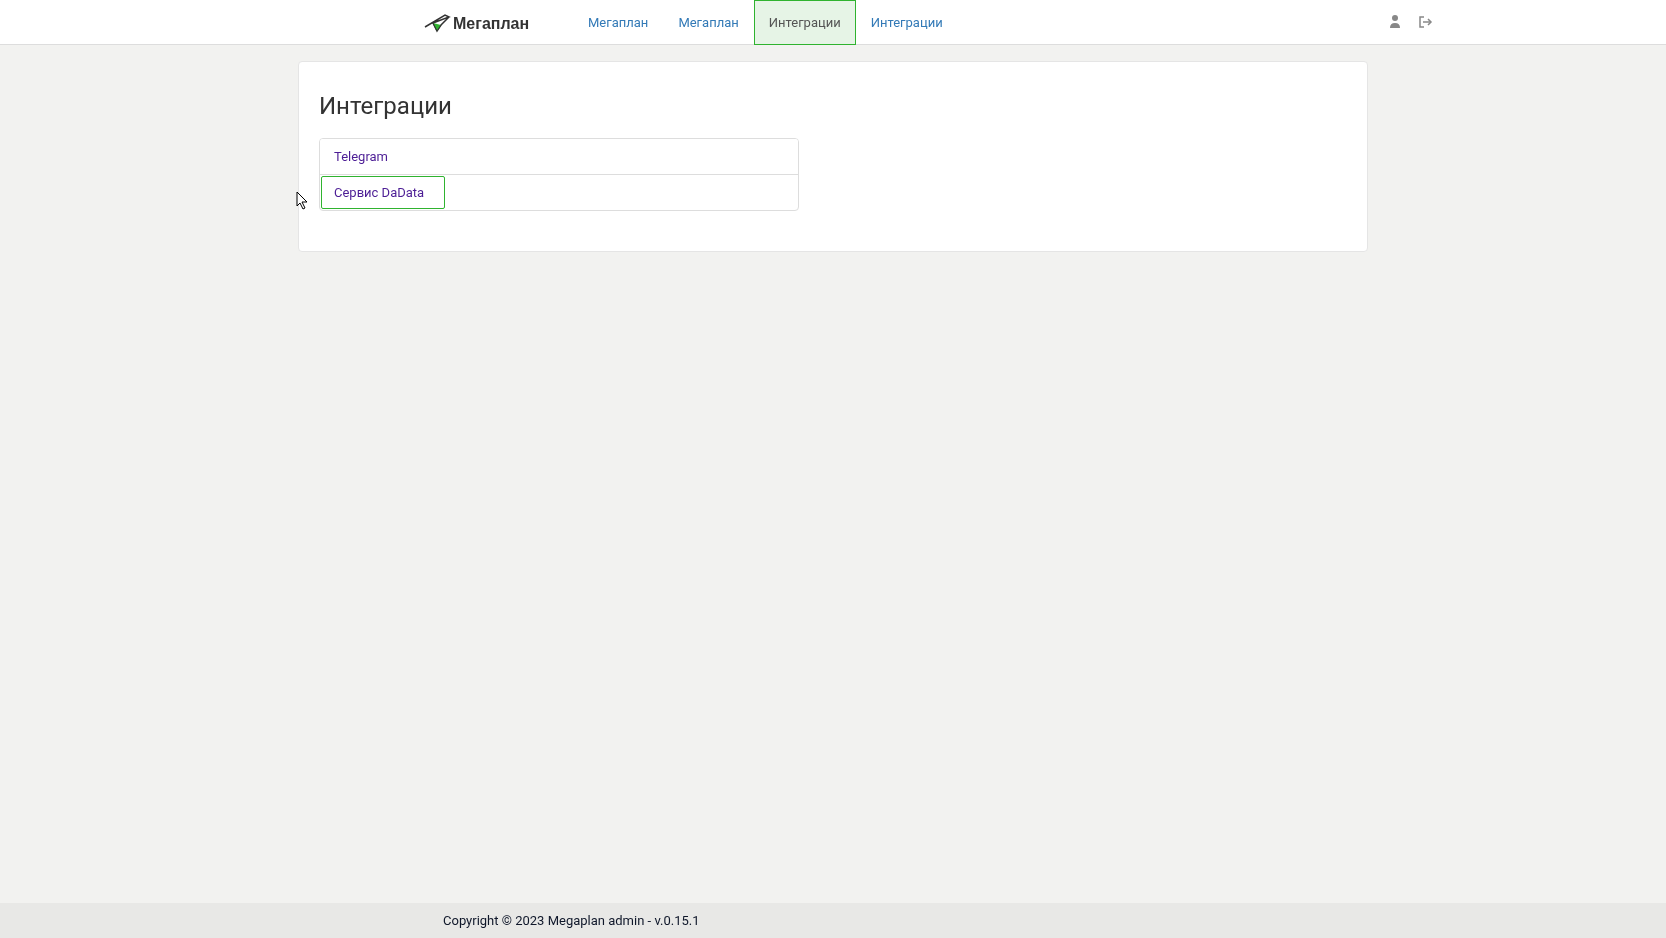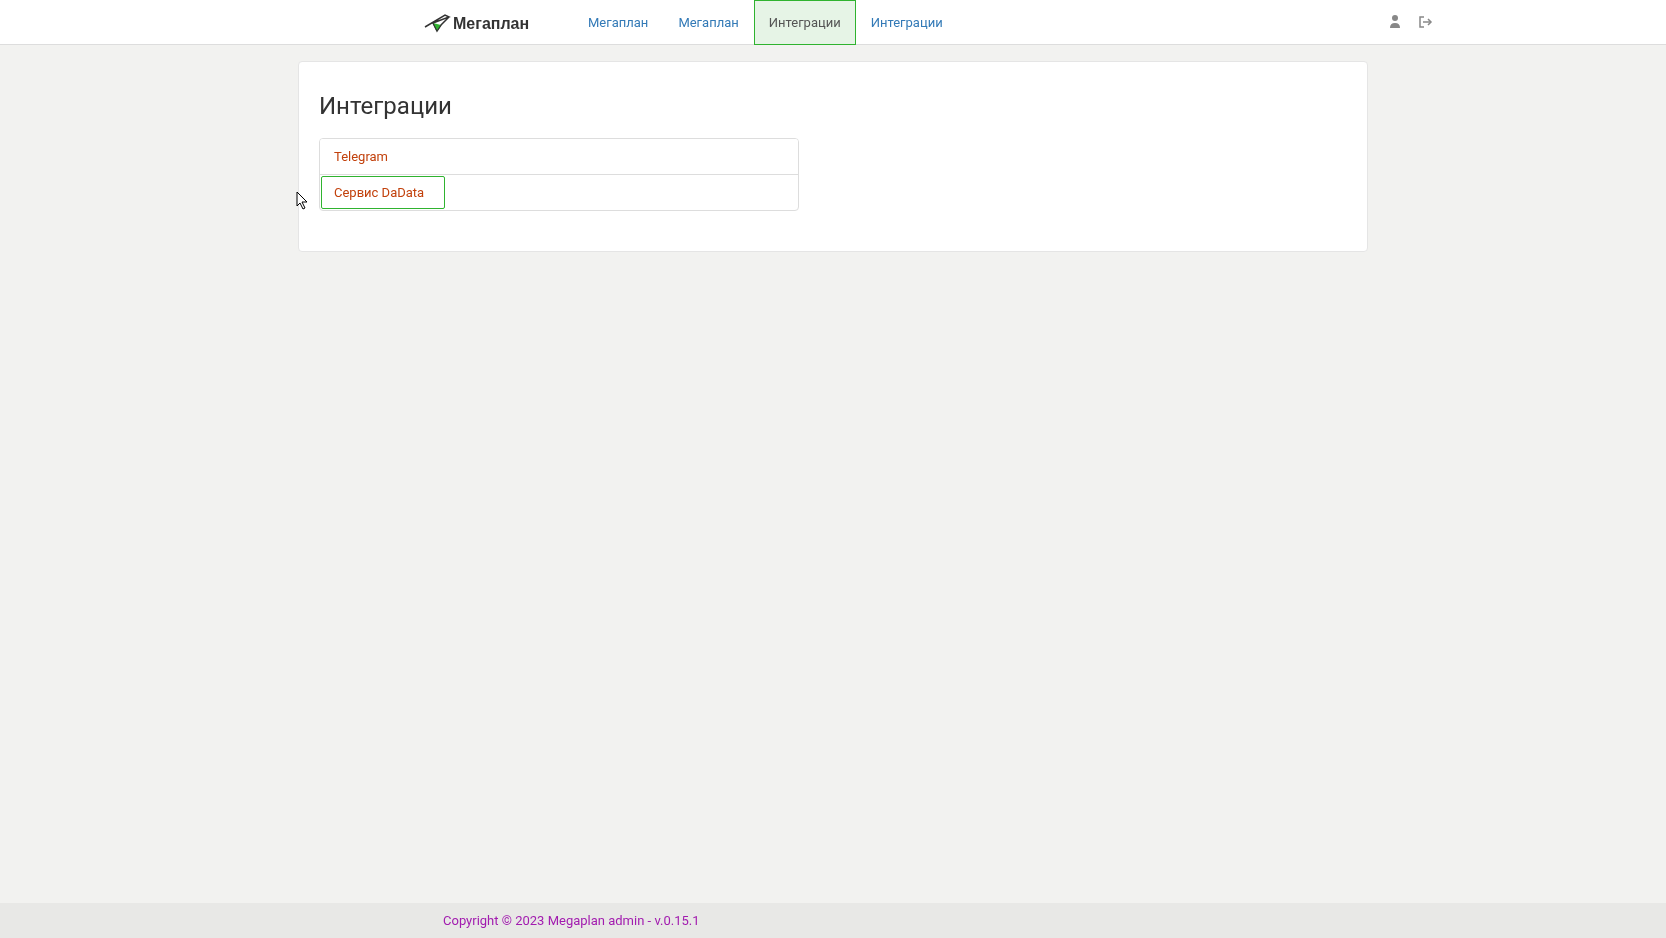--- a/index.html
+++ b/index.html
@@ -90,21 +90,21 @@
       margin-bottom: 18px;
     }
     .list {
       width: 480px;
       border: 1px solid #ddd;
       border-radius: 4px;
       overflow: hidden;
     }
     .list-item {
       padding: 10px 14px;
-      color: #c2410c;
+      color: #4c1d95;
       font-size: 13px;
       cursor: pointer;
       background: #fff;
     }
     .list-item:not(:last-child) {
       border-bottom: 1px solid #ddd;
     }
     .list-item.selected {
       display: inline-block;
       border: 1px solid #2fb32f;
@@ -122,21 +122,21 @@
       border-top: none;
     }
     .footer {
       position: fixed;
       bottom: 0;
       left: 0;
       right: 0;
       background-color: #e8e8e6;
       padding: 10px 0;
       font-size: 13px;
-      color: #a21caf;
+      color: #0f172a;
     }
     .footer-inner {
       max-width: 1240px;
       margin: 0 auto;
       padding-left: 230px;
     }
     .cursor {
       position: absolute;
       left: 296px;
       top: 191px;

